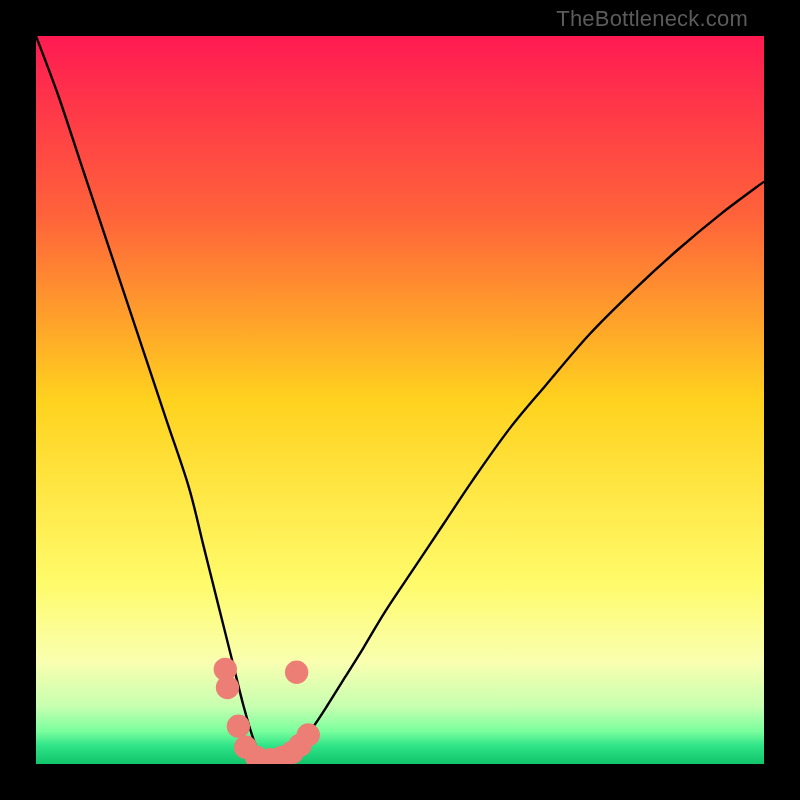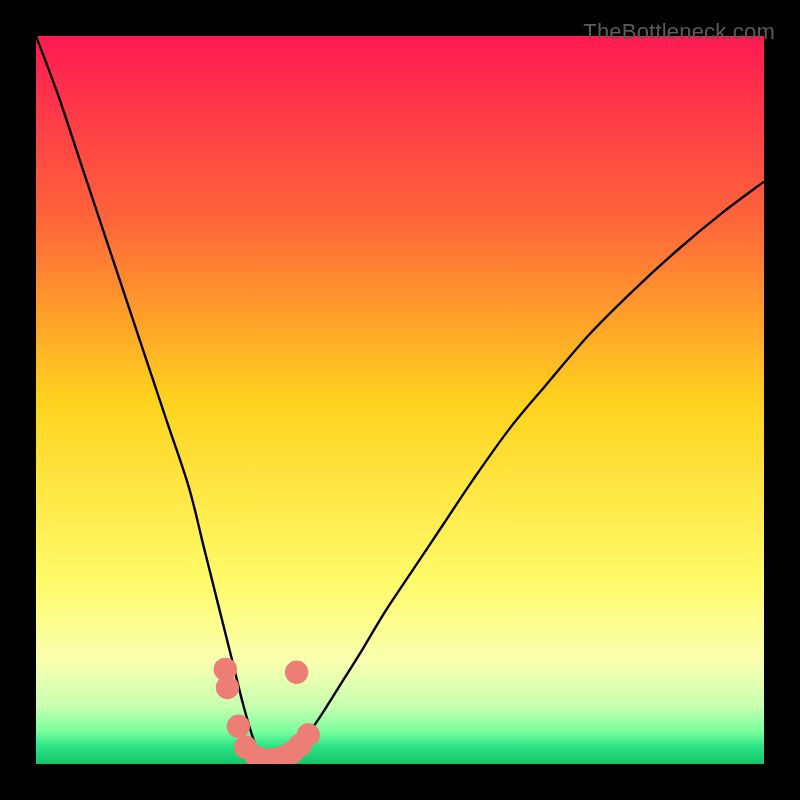--- a/index.html
+++ b/index.html
@@ -24,27 +24,26 @@
     position: absolute;
     left: 36px;
     top: 36px;
     width: 728px;
     height: 728px;
     overflow: hidden;
   }
   .watermark {
     position: absolute;
     top: 6px;
-    right: 25px;
+    right: 52px;
     font-size: 22px;
     font-weight: 500;
     color: #5b5b5b;
     letter-spacing: 0.2px;
     white-space: nowrap;
-    margin-top: 13px;
   }
   svg {
     display: block;
   }
 </style>
 </head>
 <body>
 
 <div class="frame"></div>
 

